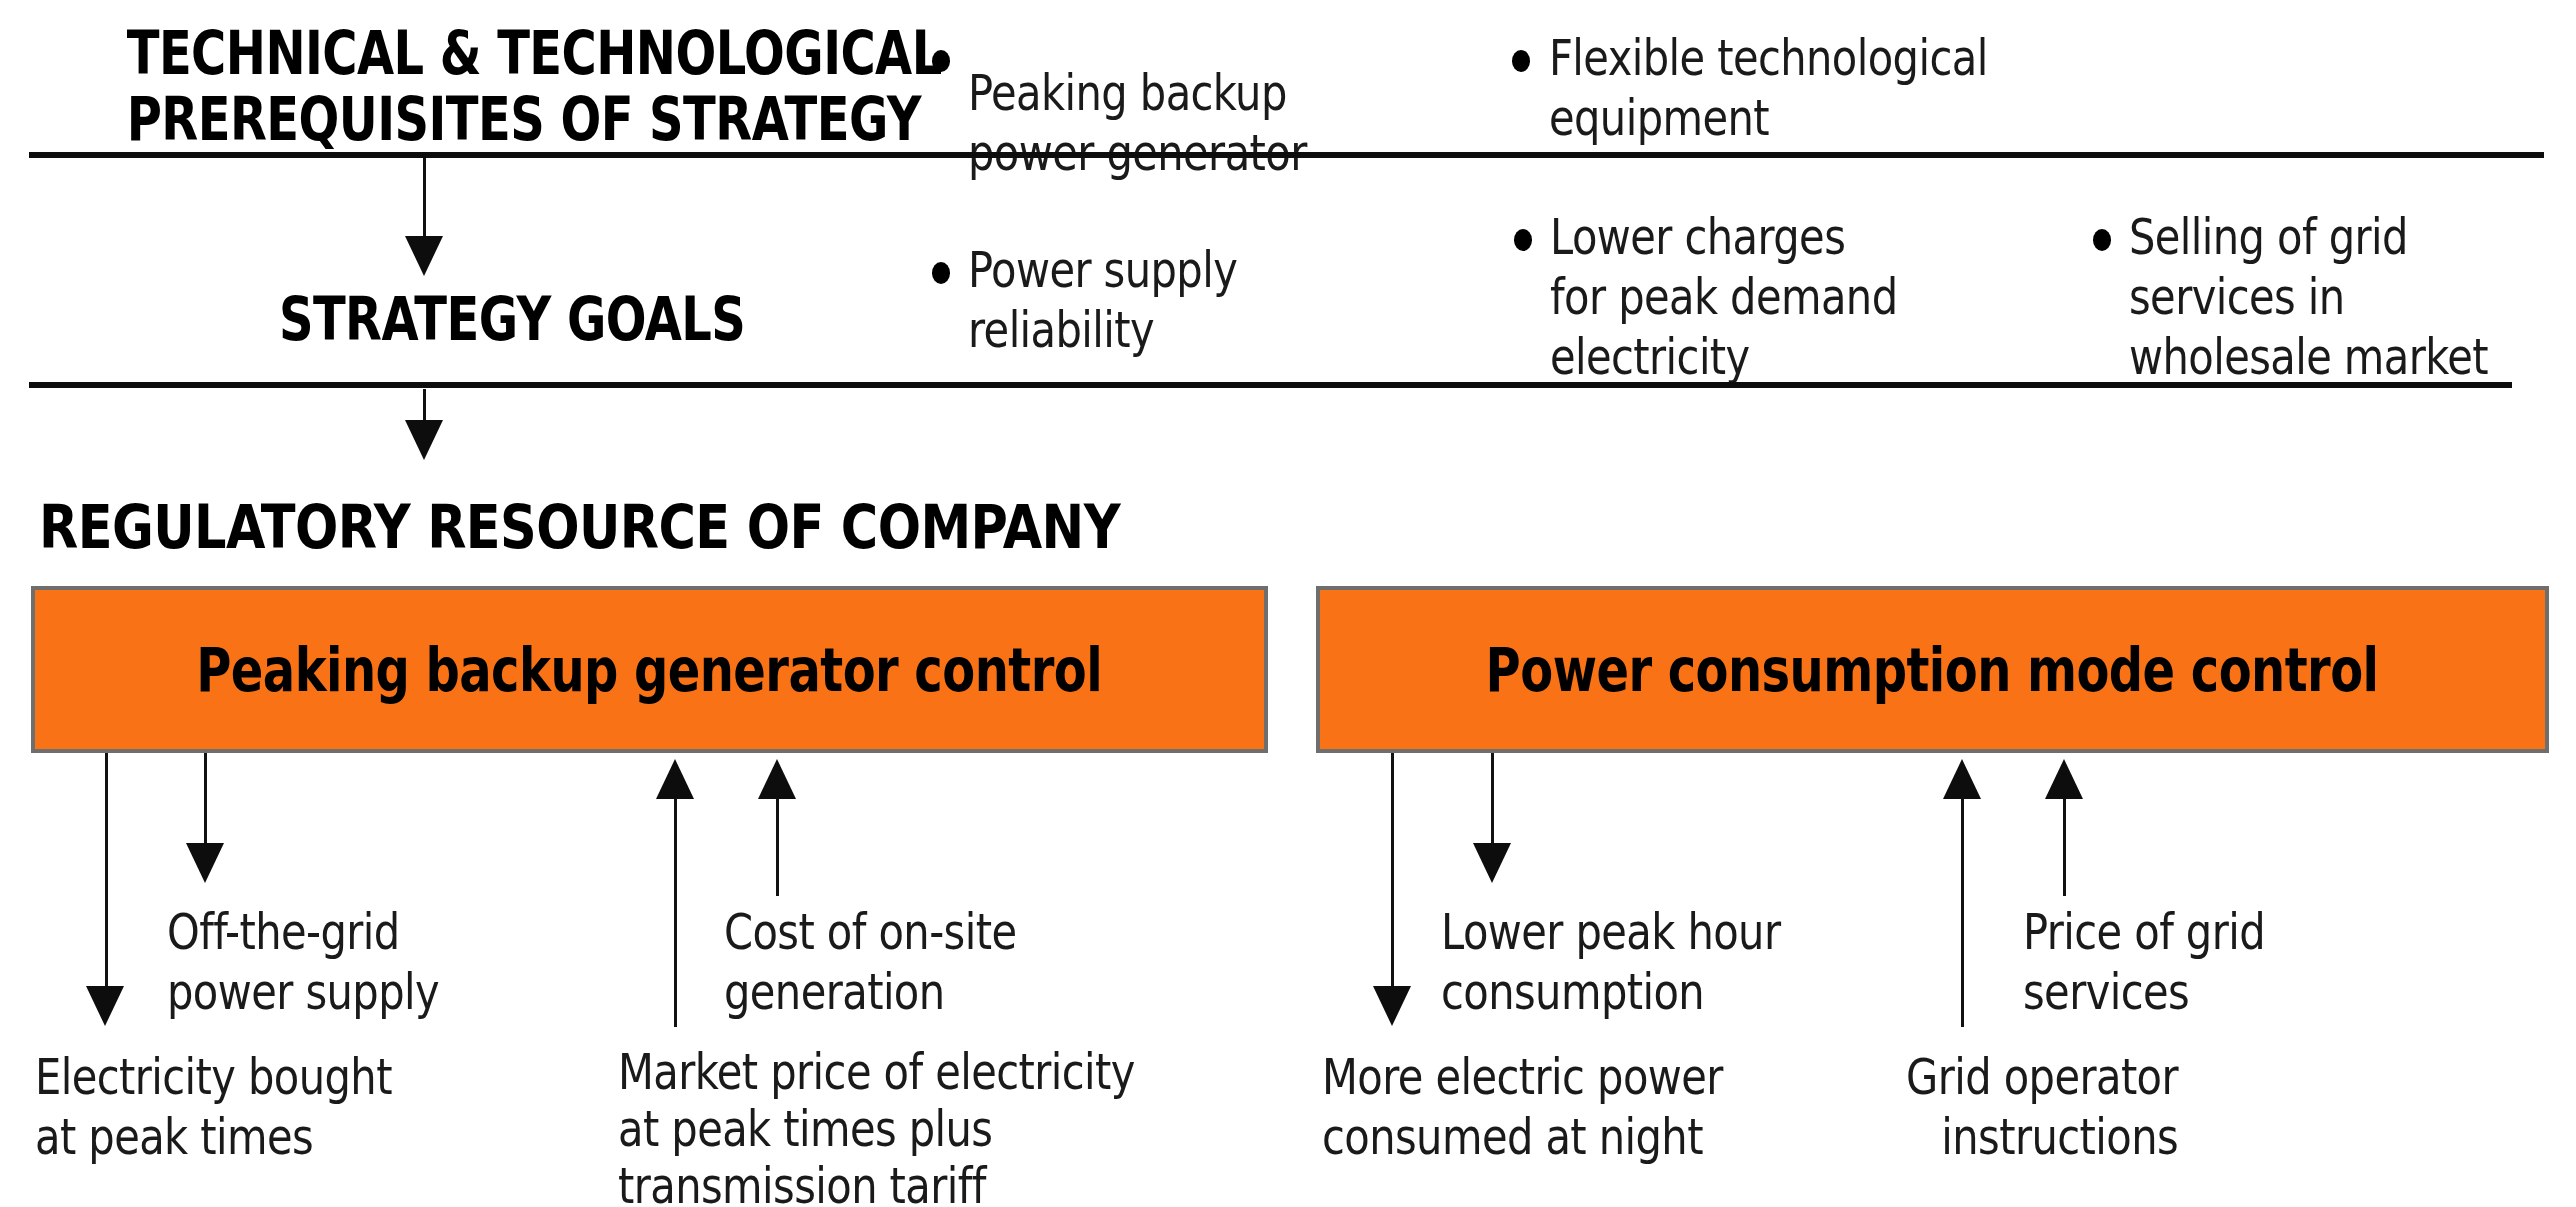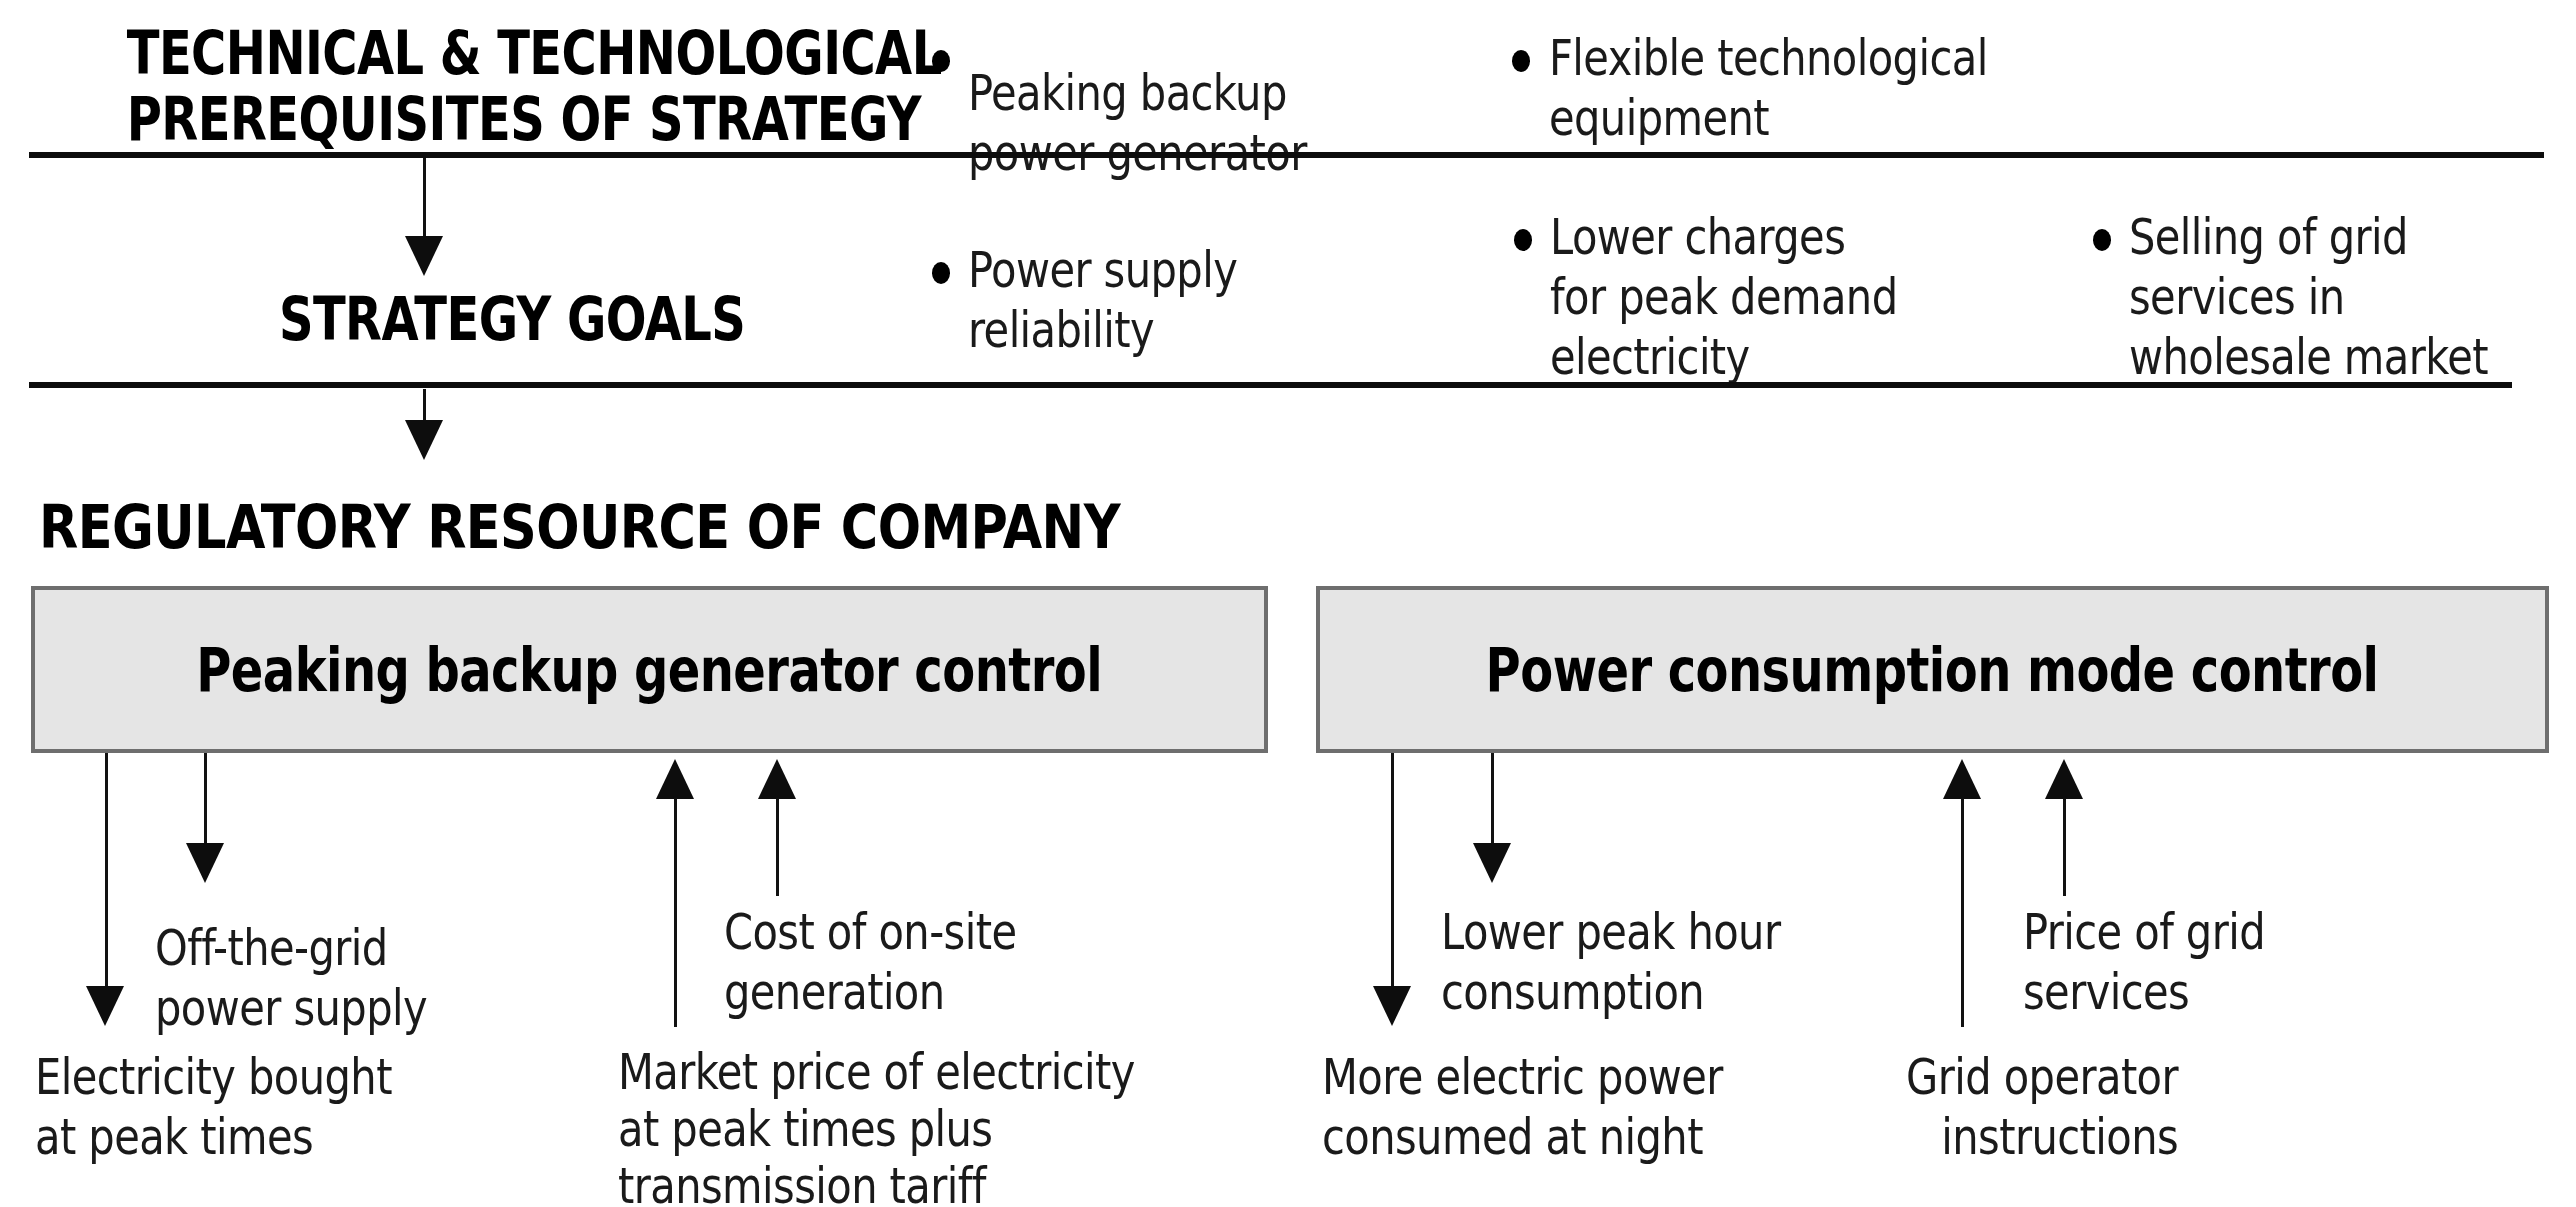--- a/index.html
+++ b/index.html
@@ -32,21 +32,21 @@
   }
   .head-up{
     width:0;height:0;
     border-left:19.5px solid transparent;border-right:19.5px solid transparent;
     border-bottom:40px solid #0d0d0d;
   }
   .bullet-dot{
     width:18px;height:21.6px;border-radius:50%;background:#000;
   }
   .box{
-    background:#e5e5e5;border:4.2px solid #6e6e6e;
+    background:#f97316;border:4.2px solid #6e6e6e;
     display:flex;align-items:center;justify-content:center;
     box-sizing:border-box;
   }
   .box-title{
     font-weight:bold;font-size:60px;color:#000;white-space:nowrap;letter-spacing:-0.7px;
     text-align:center;
   }
 </style>
 </head>
 <body>
@@ -135,21 +135,21 @@
 
 <div class="abs stem" style="left:204px;top:753px;height:91px;"></div>
 <div class="abs head-down" style="left:186px;top:843px;"></div>
 
 <div class="abs head-up" style="left:656px;top:759px;"></div>
 <div class="abs stem" style="left:674px;top:798px;height:229px;"></div>
 
 <div class="abs head-up" style="left:758px;top:759px;"></div>
 <div class="abs stem" style="left:776px;top:798px;height:98px;"></div>
 
-<div class="abs label" style="left:155px;top:903px;margin-top:16px;">
+<div class="abs label" style="left:167px;top:903px;">
   <span class="cx-l">
     <div>Off-the-grid</div>
     <div>power supply</div>
   </span>
 </div>
 
 <div class="abs label" style="left:724px;top:903px;">
   <span class="cx-l">
     <div>Cost of on-site</div>
     <div>generation</div>

